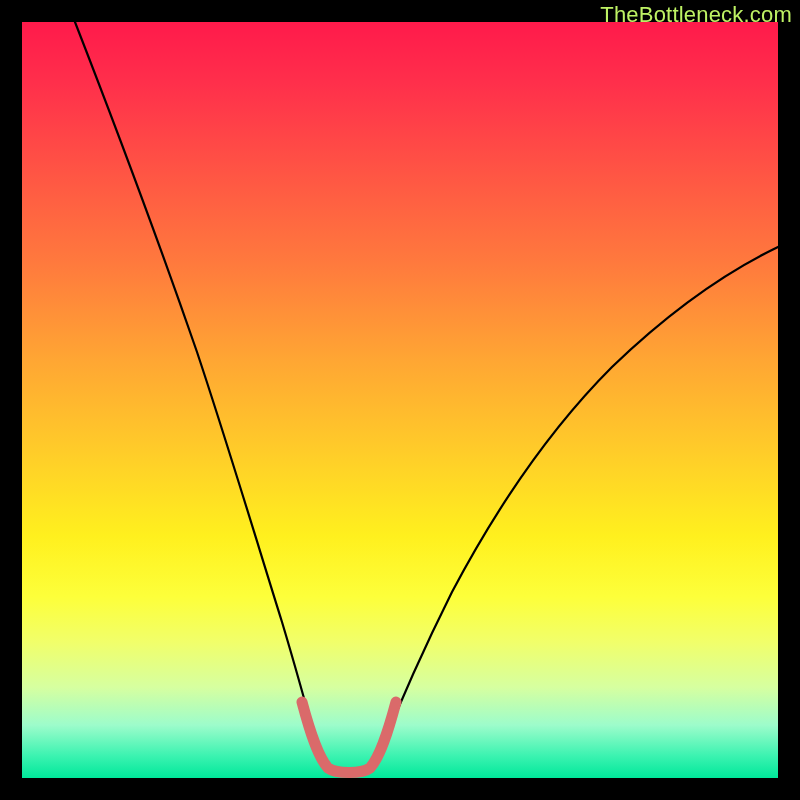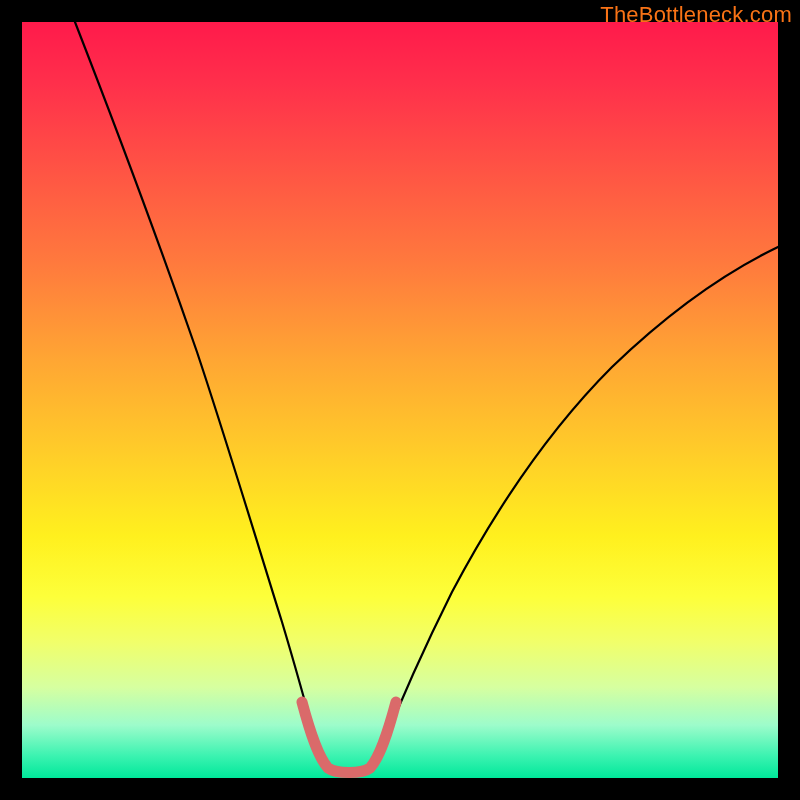--- a/index.html
+++ b/index.html
@@ -48,21 +48,21 @@
   svg.curves {
     position: absolute;
     left: 0; top: 0;
     width: 756px;
     height: 756px;
   }
   .watermark {
     position: absolute;
     top: 2px;
     right: 8px;
-    color: #f97316;
+    color: #bef264;
     font-family: Arial, Helvetica, sans-serif;
     font-size: 22px;
     letter-spacing: 0.2px;
     user-select: none;
   }
 </style>
 </head>
 <body>
 
 <div class="frame">

